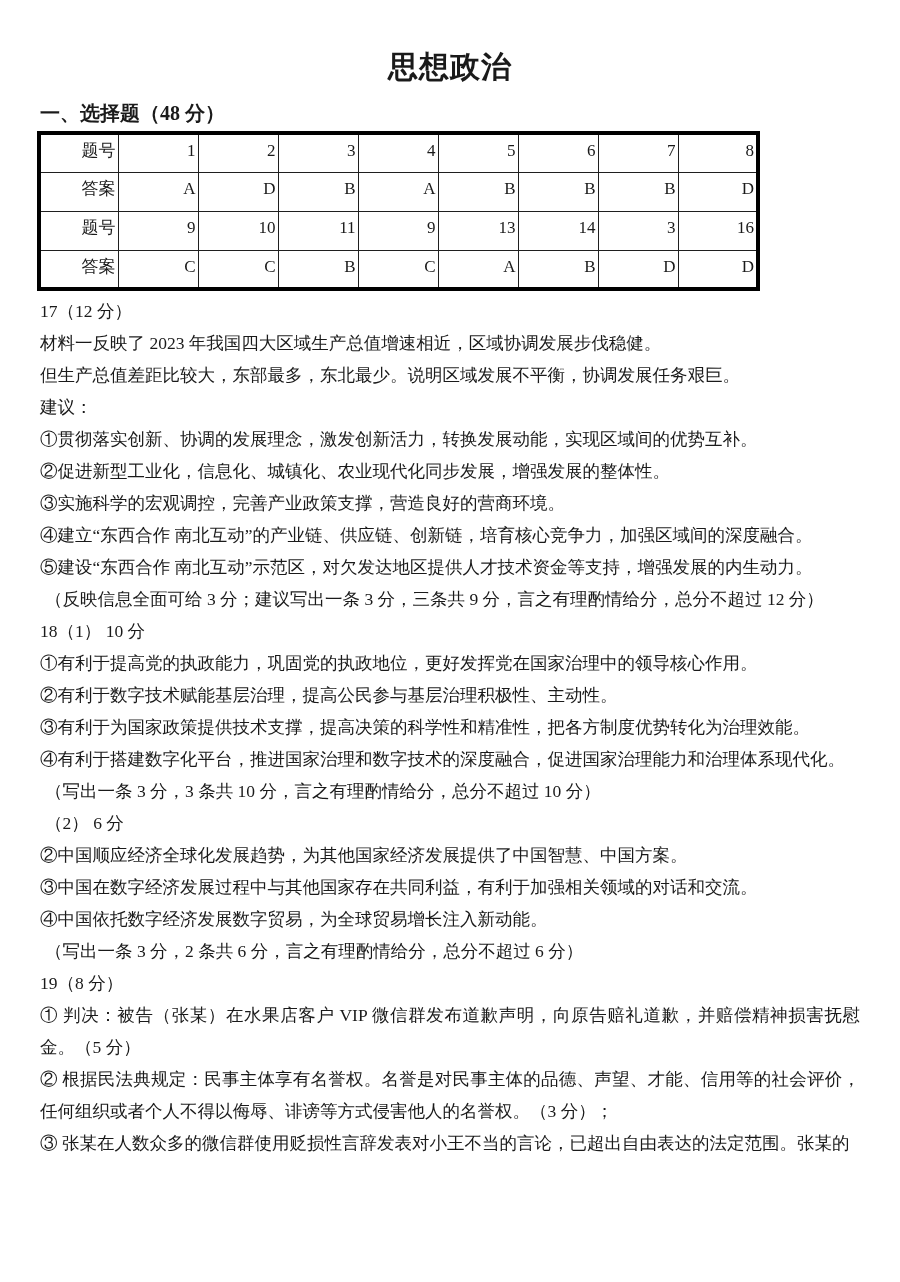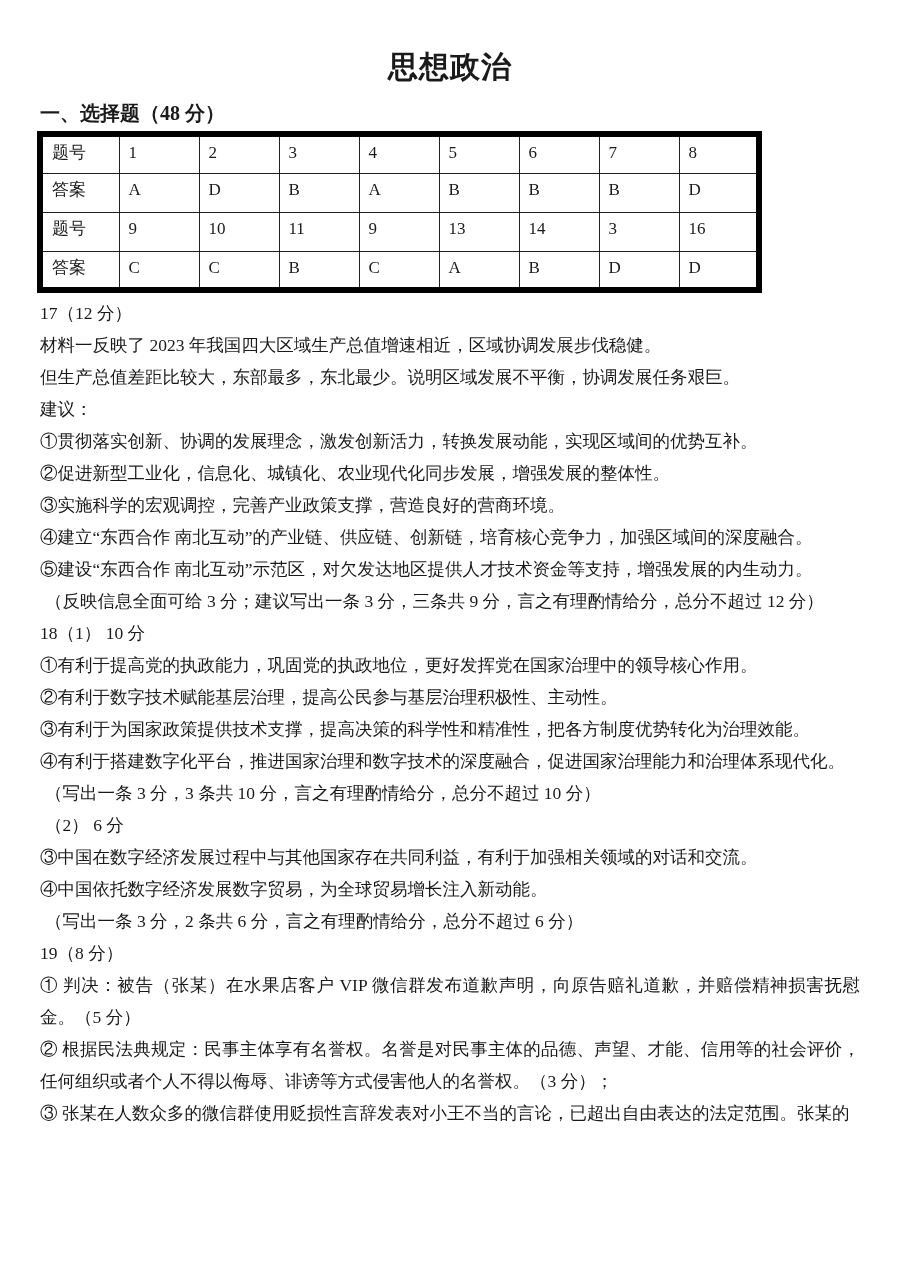--- a/index.html
+++ b/index.html
@@ -34,21 +34,22 @@
     line-height: 27px;
   }
   .sec-heading.second {
     margin: 7px 0 2px 0;
   }
   table.answers {
     border-collapse: collapse;
     table-layout: fixed;
     width: 719px;
     margin-left: -3px;
-    border: 6px solid #000000;
+    border: 4px solid #000000;
+    text-align: right;
   }
   table.answers td {
     border: 1px solid #1f1f1f;
     height: 39px;
     box-sizing: border-box;
     padding: 6px 2px 0 9px;
     vertical-align: top;
     font-size: 17px;
     line-height: 20px;
   }
@@ -145,20 +146,21 @@
     <p>④建立“东西合作 南北互动”的产业链、供应链、创新链，培育核心竞争力，加强区域间的深度融合。</p>
     <p>⑤建设“东西合作 南北互动”示范区，对欠发达地区提供人才技术资金等支持，增强发展的内生动力。</p>
     <p class="indent">（反映信息全面可给 3 分；建议写出一条 3 分，三条共 9 分，言之有理酌情给分，总分不超过 12 分）</p>
     <p>18（1）  10 分</p>
     <p>①有利于提高党的执政能力，巩固党的执政地位，更好发挥党在国家治理中的领导核心作用。</p>
     <p>②有利于数字技术赋能基层治理，提高公民参与基层治理积极性、主动性。</p>
     <p>③有利于为国家政策提供技术支撑，提高决策的科学性和精准性，把各方制度优势转化为治理效能。</p>
     <p>④有利于搭建数字化平台，推进国家治理和数字技术的深度融合，促进国家治理能力和治理体系现代化。</p>
     <p class="indent">（写出一条 3 分，3 条共 10 分，言之有理酌情给分，总分不超过 10 分）</p>
     <p class="indent">（2）  6 分</p>
+    <p>②中国顺应经济全球化发展趋势，为其他国家经济发展提供了中国智慧、中国方案。</p>
     <p>③中国在数字经济发展过程中与其他国家存在共同利益，有利于加强相关领域的对话和交流。</p>
     <p>④中国依托数字经济发展数字贸易，为全球贸易增长注入新动能。</p>
     <p class="indent">（写出一条 3 分，2 条共 6 分，言之有理酌情给分，总分不超过 6 分）</p>
     <p>19（8 分）</p>
     <p>① 判决：被告（张某）在水果店客户 VIP 微信群发布道歉声明，向原告赔礼道歉，并赔偿精神损害抚慰金。（5 分）</p>
     <p>② 根据民法典规定：民事主体享有名誉权。名誉是对民事主体的品德、声望、才能、信用等的社会评价，任何组织或者个人不得以侮辱、诽谤等方式侵害他人的名誉权。（3 分）；</p>
     <p>③ 张某在人数众多的微信群使用贬损性言辞发表对小王不当的言论，已超出自由表达的法定范围。张某的</p>
   </div>
 
 </div>

